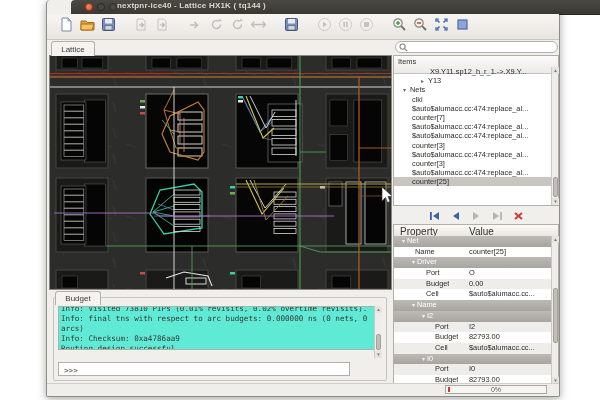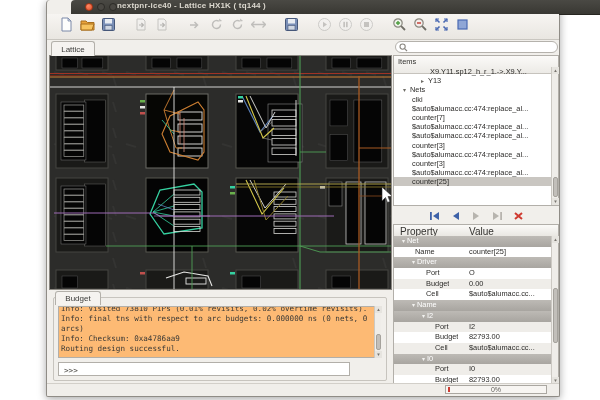--- a/index.html
+++ b/index.html
@@ -59,21 +59,21 @@
   .prows{position:absolute;top:11px;left:0;right:7px;bottom:0;overflow:hidden;}
   .prow{height:10.7px;line-height:10.8px;font-size:7.4px;color:#2c2b29;position:relative;white-space:nowrap;}
   .prow.alt{background:#efede9;}
   .prow.group{background:linear-gradient(#bdbab5,#a8a5a0);color:#ffffff;}
   .prow .pk{position:absolute;overflow:hidden;} .prow .pv{position:absolute;left:75px;overflow:hidden;right:2px;}
   .prow .garr{font-size:6px;margin-right:2px;color:#f2f1ef;}
   
   .console-frame{position:absolute;left:6px;top:297px;width:334px;height:84px;
     border:1px solid #c7c4be;border-radius:2px;background:#f1efeb;box-sizing:border-box;}
   .ctab{left:8px;top:291px;width:46px;height:14px;padding-top:2px;z-index:3;}
-  .log{position:absolute;left:4px;top:8px;width:318px;height:52px;background:#fdba74;
+  .log{position:absolute;left:4px;top:8px;width:318px;height:44px;background:#5eead4;
     border:1px solid #b2afa9;overflow:hidden;box-sizing:border-box;}
   .log .lines{margin:-3px 0 0 2px;font-family:"DejaVu Sans Mono",monospace;font-size:7.6px;
     line-height:10px;color:#3a3936;white-space:pre;}
   .cinput{position:absolute;left:4px;top:64px;width:292px;height:14px;background:#fff;
     border:1px solid #b2afa9;box-sizing:border-box;}
   .cinput input{position:absolute;left:3px;top:1px;width:280px;height:10px;border:none;outline:none;
     font-family:"DejaVu Sans Mono",monospace;font-size:7.6px;color:#55534e;background:transparent;}
   
   .statusbar{position:absolute;left:0;bottom:0;width:512px;height:12px;background:#f0eeea;
     border-top:1px solid #d2cfc9;border-radius:0 0 2px 2px;}

